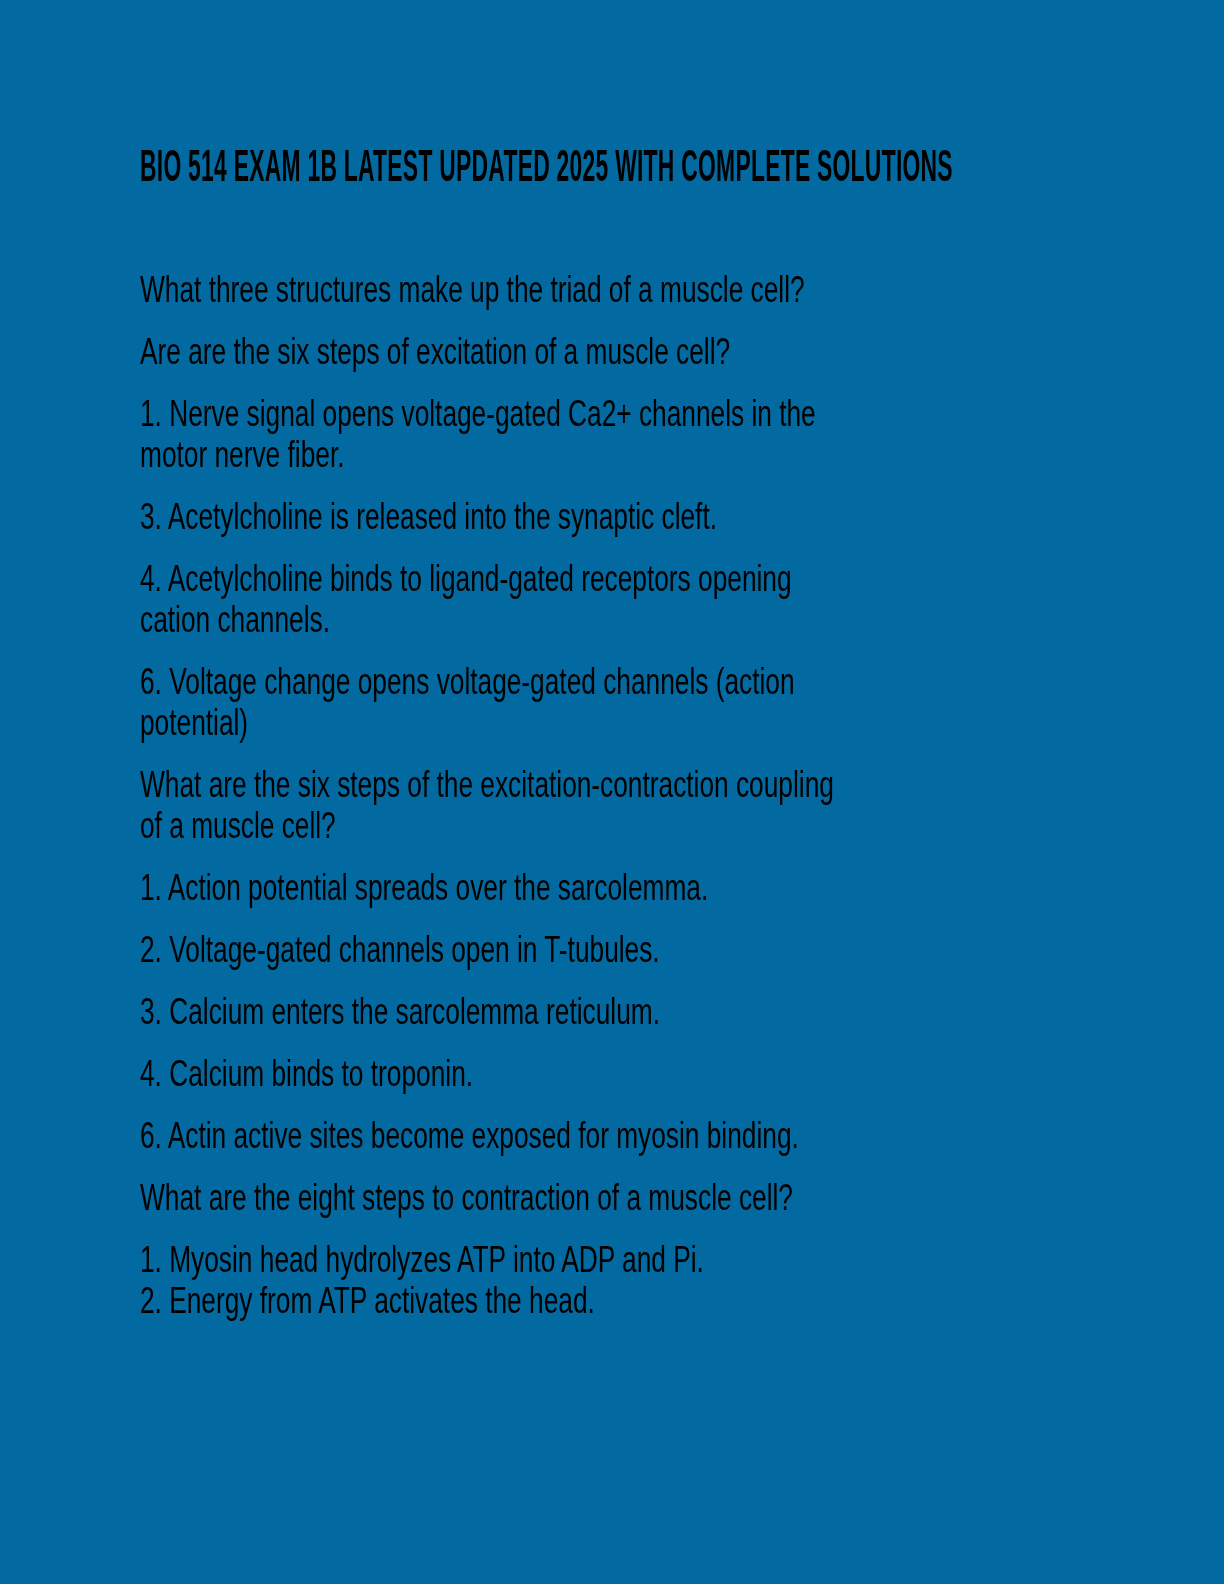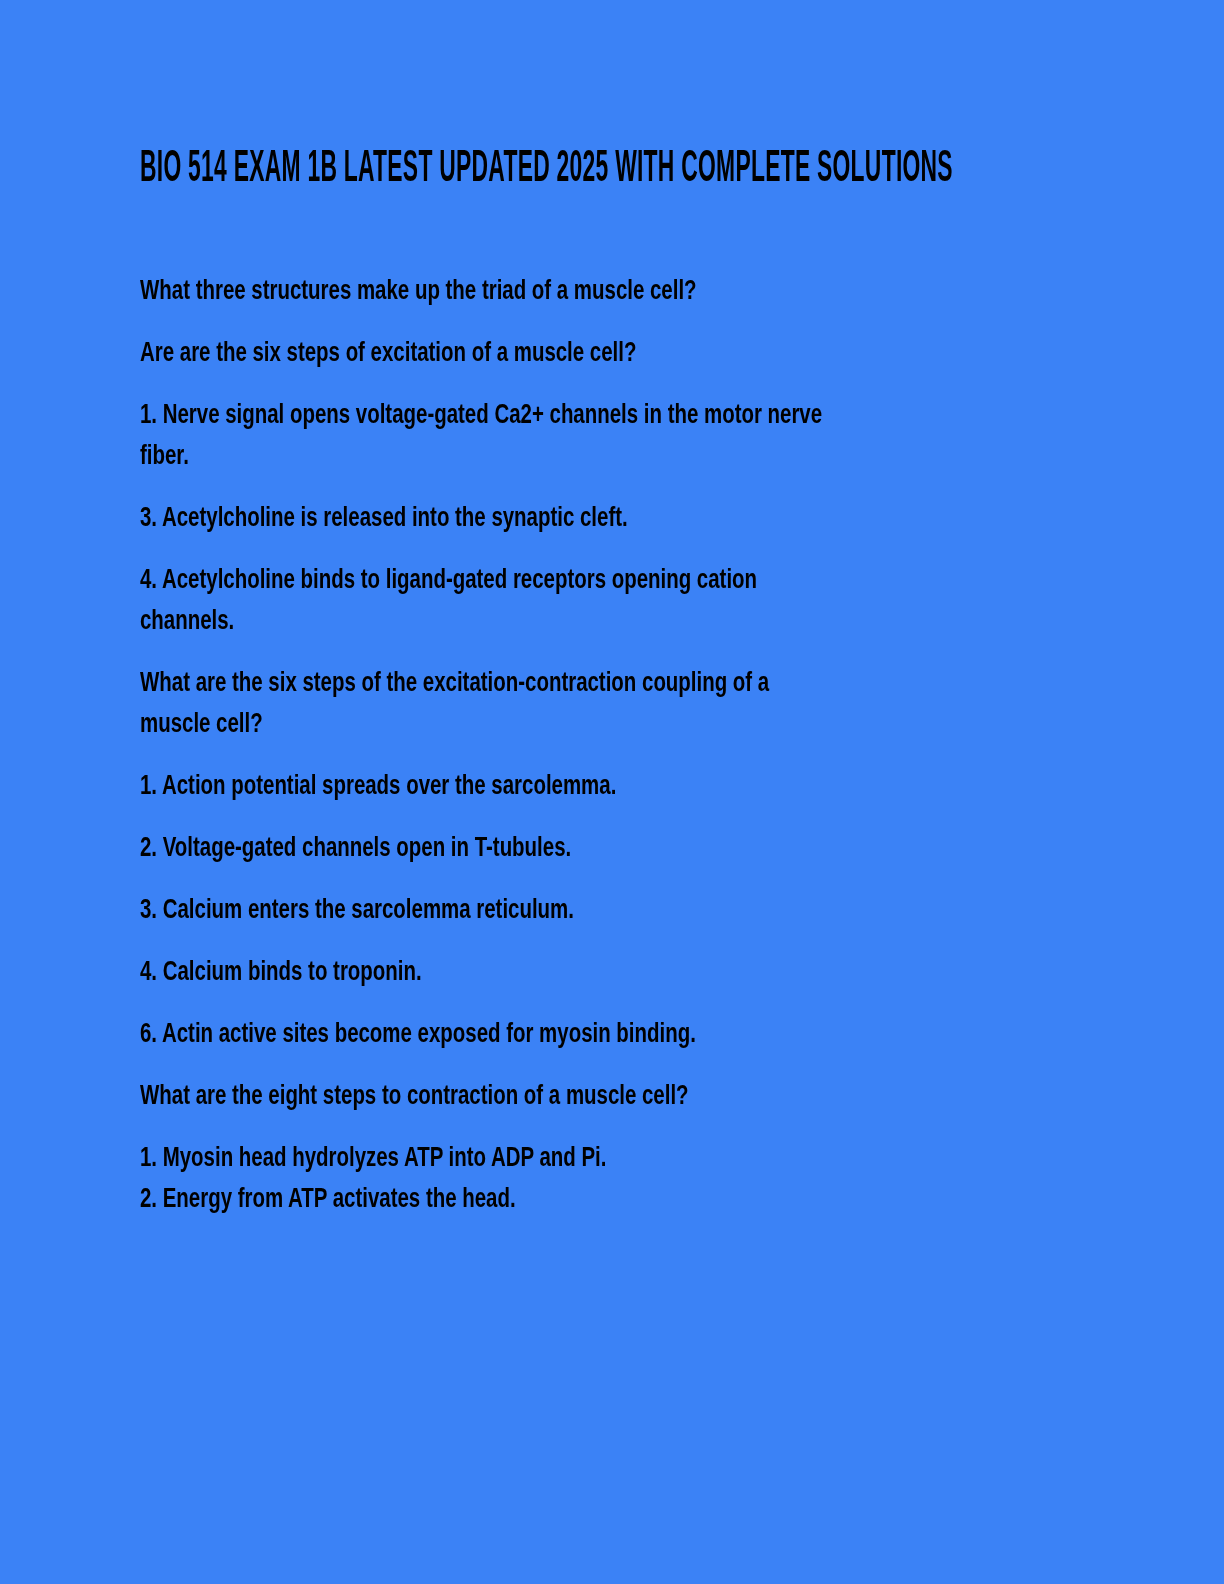--- a/index.html
+++ b/index.html
@@ -4,21 +4,21 @@
 <style>
   html, body {
     margin: 0;
     padding: 0;
     background: #ffffff;
   }
   .page {
     position: relative;
     width: 1224px;
     height: 1584px;
-    background: #3b82f6;
+    background: #0369a1;
     overflow: hidden;
     font-family: "Liberation Sans", sans-serif;
     color: #000000;
   }
   .doc {
     position: absolute;
     left: 140px;
     top: 142px;
     width: 960px;
   }
@@ -30,23 +30,23 @@
     white-space: nowrap;
   }
   .doc-title .stretch {
     display: inline-block;
     transform: scaleX(0.52);
     transform-origin: 0 0;
     letter-spacing: 0.5px;
   }
   .doc-par {
     margin: 0 0 21px 0;
-    font-size: 28px;
+    font-size: 36px;
     line-height: 41px;
-    font-weight: bold;
+    font-weight: normal;
     white-space: nowrap;
   }
   .doc-par .stretch {
     display: inline-block;
     transform: scaleX(0.73);
     transform-origin: 0 0;
     white-space: pre-line;
   }
 </style>
 </head>
@@ -55,20 +55,21 @@
 <div class="page">
   <div class="doc">
 
     <h1 class="doc-title"><span class="stretch">BIO 514 EXAM 1B LATEST UPDATED 2025 WITH COMPLETE SOLUTIONS</span></h1>
 
     <p class="doc-par"><span class="stretch">What three structures make up the triad of a muscle cell?</span></p>
     <p class="doc-par"><span class="stretch">Are are the six steps of excitation of a muscle cell?</span></p>
     <p class="doc-par"><span class="stretch">1. Nerve signal opens voltage-gated Ca2+ channels in the motor nerve fiber.</span></p>
     <p class="doc-par"><span class="stretch">3. Acetylcholine is released into the synaptic cleft.</span></p>
     <p class="doc-par"><span class="stretch">4. Acetylcholine binds to ligand-gated receptors opening cation channels.</span></p>
+    <p class="doc-par"><span class="stretch">6. Voltage change opens voltage-gated channels (action potential)</span></p>
     <p class="doc-par"><span class="stretch">What are the six steps of the excitation-contraction coupling of a muscle cell?</span></p>
     <p class="doc-par"><span class="stretch">1. Action potential spreads over the sarcolemma.</span></p>
     <p class="doc-par"><span class="stretch">2. Voltage-gated channels open in T-tubules.</span></p>
     <p class="doc-par"><span class="stretch">3. Calcium enters the sarcolemma reticulum.</span></p>
     <p class="doc-par"><span class="stretch">4. Calcium binds to troponin.</span></p>
     <p class="doc-par"><span class="stretch">6. Actin active sites become exposed for myosin binding.</span></p>
     <p class="doc-par"><span class="stretch">What are the eight steps to contraction of a muscle cell?</span></p>
     <p class="doc-par"><span class="stretch">1. Myosin head hydrolyzes ATP into ADP and Pi.
 2. Energy from ATP activates the head.</span></p>
 

